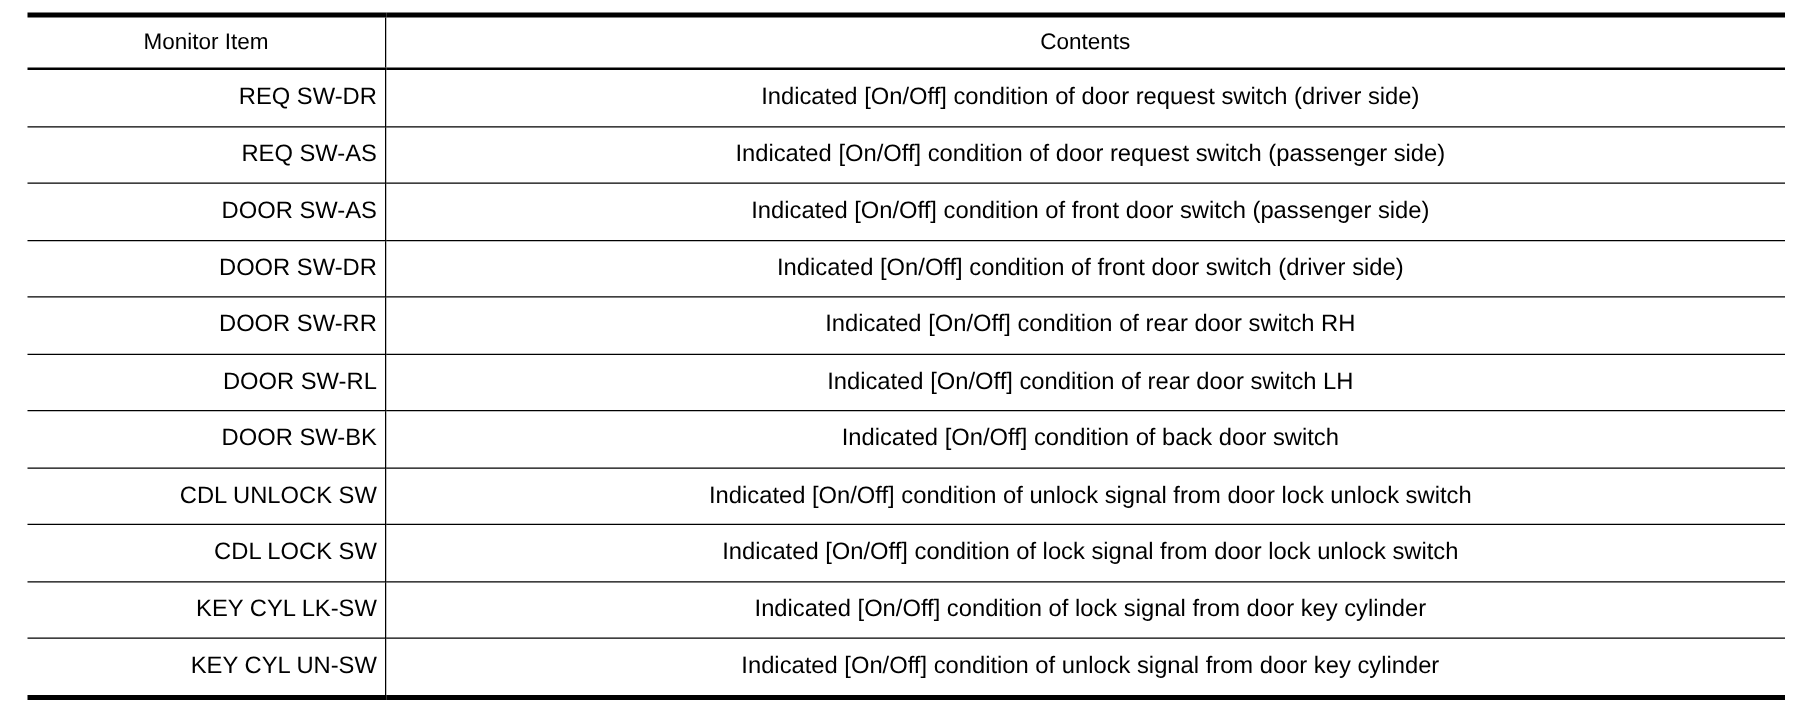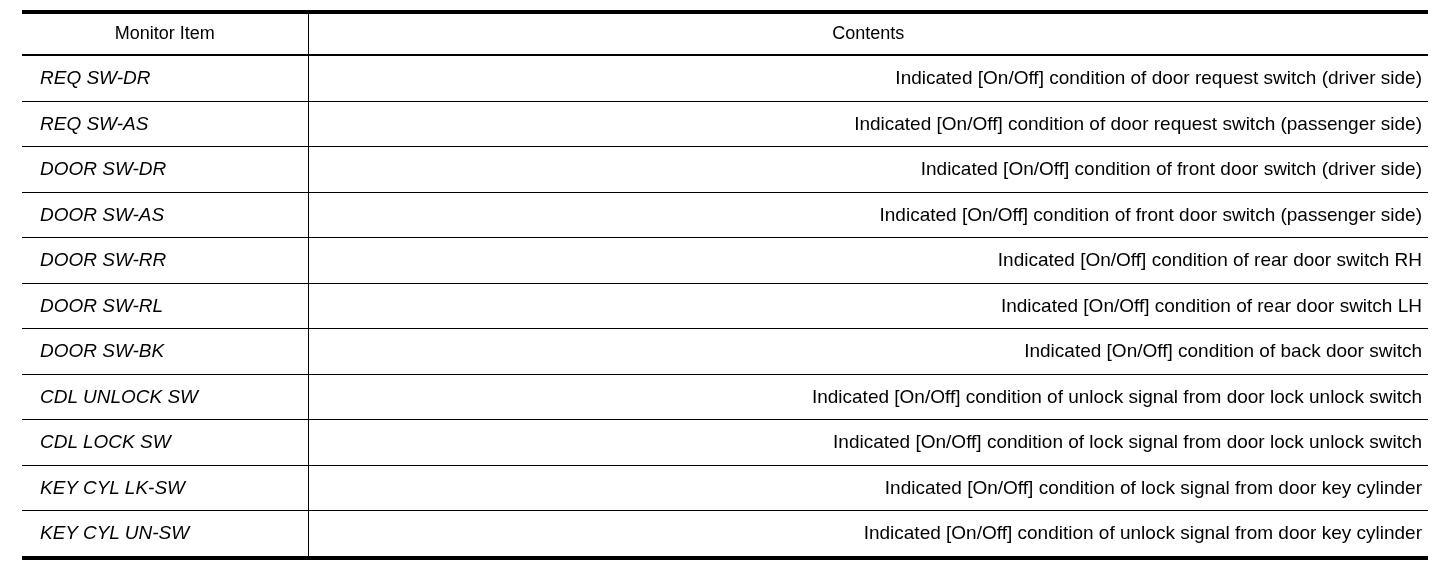--- a/index.html
+++ b/index.html
@@ -64,28 +64,27 @@
     vertical-align: middle;
     line-height: 1.15;
     white-space: nowrap;
     overflow: hidden;
   }
 
   table.monitor-table tbody tr.data-row > td.td-item {
     border-right: 1.5px solid #000000;
     padding-left: 18px;
     padding-right: 6px;
-    text-align: left;
-    font-style: italic;
+    text-align: right;
   }
 
   table.monitor-table tbody tr.data-row > td.td-contents {
     padding-left: 14px;
     padding-right: 6px;
-    text-align: right;
+    text-align: center;
     margin-top: 32px;
   }
 
   
   table.monitor-table tbody tr.data-row.last-row > td {
     border-bottom: 4px solid #000000;
   }
 </style>
 </head>
 <body>
@@ -106,26 +105,26 @@
       <tbody id="table-body">
           <tr class="data-row">
             <td class="td-item">REQ SW-DR</td>
             <td class="td-contents">Indicated [On/Off] condition of door request switch (driver side)</td>
           </tr>
           <tr class="data-row">
             <td class="td-item">REQ SW-AS</td>
             <td class="td-contents">Indicated [On/Off] condition of door request switch (passenger side)</td>
           </tr>
           <tr class="data-row">
+            <td class="td-item">DOOR SW-AS</td>
+            <td class="td-contents">Indicated [On/Off] condition of front door switch (passenger side)</td>
+          </tr>
+          <tr class="data-row">
             <td class="td-item">DOOR SW-DR</td>
             <td class="td-contents">Indicated [On/Off] condition of front door switch (driver side)</td>
-          </tr>
-          <tr class="data-row">
-            <td class="td-item">DOOR SW-AS</td>
-            <td class="td-contents">Indicated [On/Off] condition of front door switch (passenger side)</td>
           </tr>
           <tr class="data-row">
             <td class="td-item">DOOR SW-RR</td>
             <td class="td-contents">Indicated [On/Off] condition of rear door switch RH</td>
           </tr>
           <tr class="data-row">
             <td class="td-item">DOOR SW-RL</td>
             <td class="td-contents">Indicated [On/Off] condition of rear door switch LH</td>
           </tr>
           <tr class="data-row">

